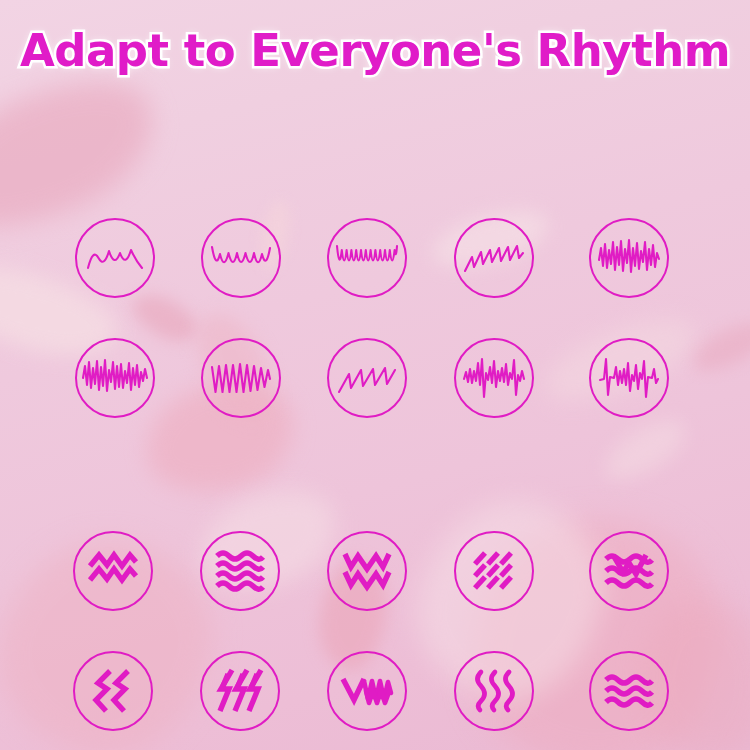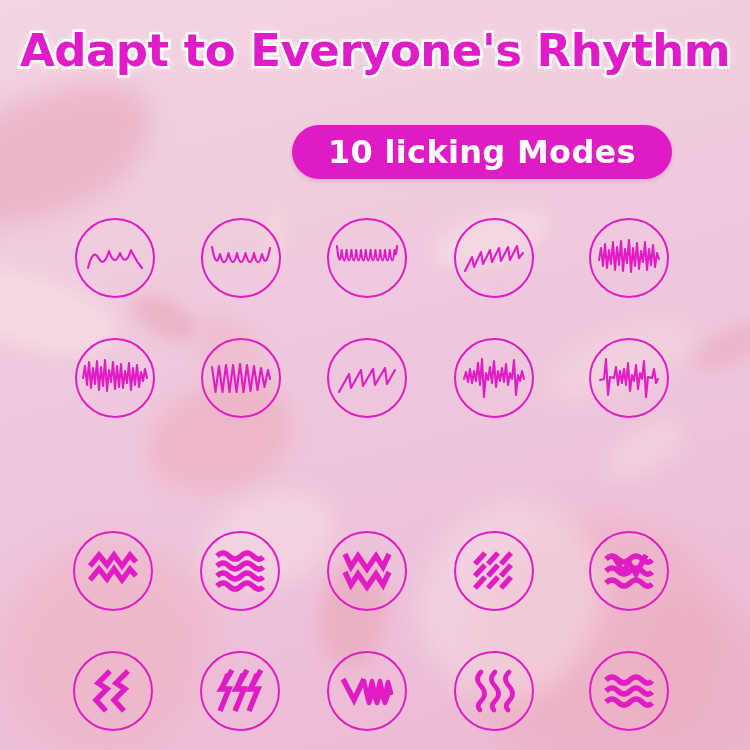--- a/index.html
+++ b/index.html
@@ -128,23 +128,20 @@
     <div class="petal p11"></div>
     <div class="petal p12"></div>
     <div class="petal p13"></div>
     <div class="petal p14"></div>
     <div class="petal p15"></div>
     <div class="petal p16"></div>
   </div>
 
   <div id="title">Adapt to Everyone's Rhythm</div>
 
-  <div class="pill" id="pill-licking">
-    <span>10 licking Modes</span>
-  </div>
 
   <div class="grid" id="licking-grid">
 
     <div class="mode-cell" style="left:75px;top:13px;">
       <div class="mode-circle">
         <svg width="60" height="34" viewBox="0 0 60 34">
           <path class="wv" d="M3 27 Q8 7 13.5 17 Q19 27 24 10 Q29.5 27 35 12 Q40.5 27 46 9 Q51 20 57 27"></path>
         </svg>
       </div>
     </div>

